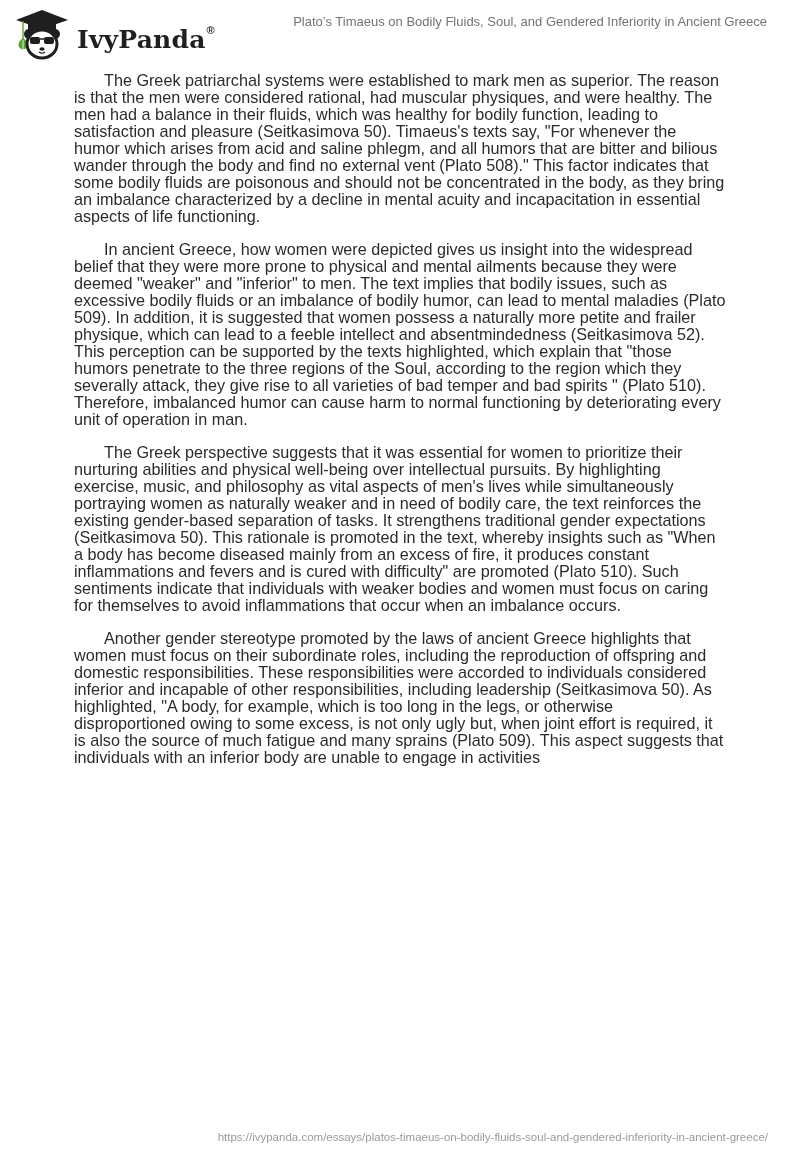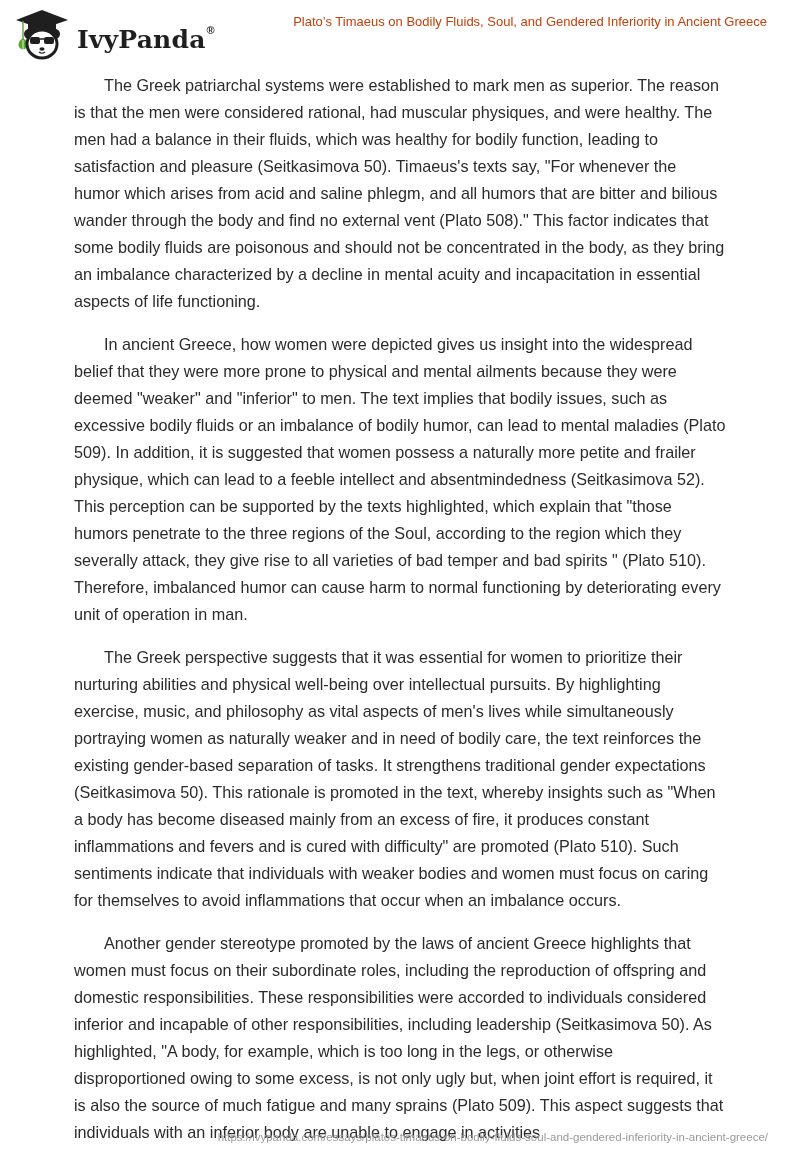--- a/index.html
+++ b/index.html
@@ -52,33 +52,33 @@
       color: #1f1f1f;
       position: relative;
       top: -4px;
       margin-left: 1px;
     }
     .doc-title {
       position: absolute;
       right: 33px;
       top: 14px;
       font-size: 13px;
-      color: #c2410c;
+      color: #737373;
       white-space: nowrap;
     }
     .content {
       position: absolute;
       left: 74px;
       top: 72px;
       width: 652px;
     }
     .content p {
       margin: 0 0 16px 0;
       font-size: 16.2px;
-      line-height: 27px;
+      line-height: 17px;
       text-indent: 30px;
       color: #2b2b2b;
     }
     .footer-url {
       position: absolute;
       right: 32px;
       top: 1131px;
       font-size: 11.5px;
       color: #9a9a9a;
       white-space: nowrap;

